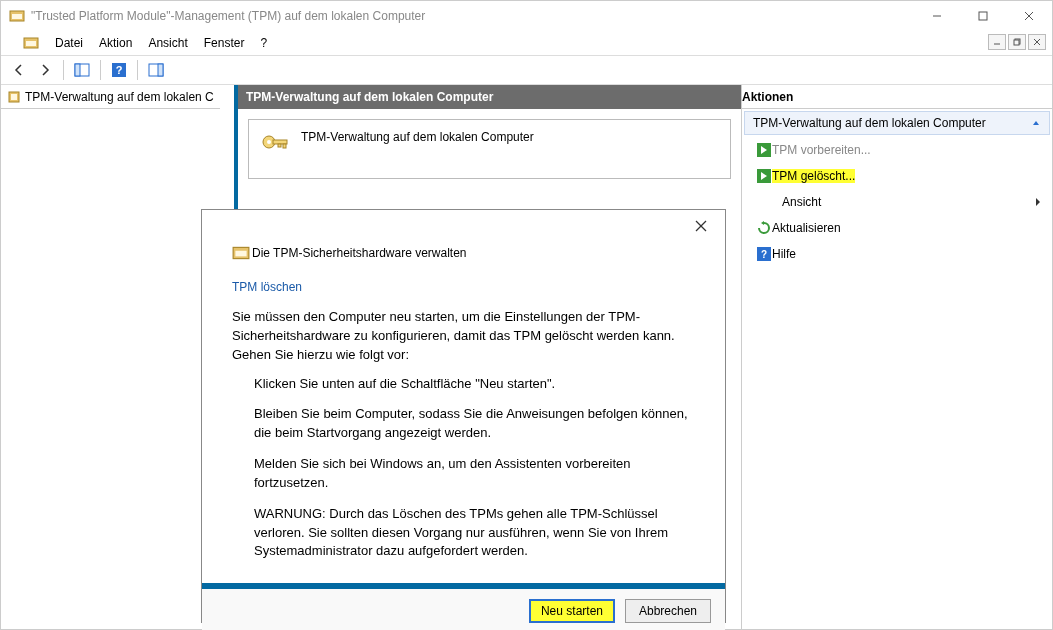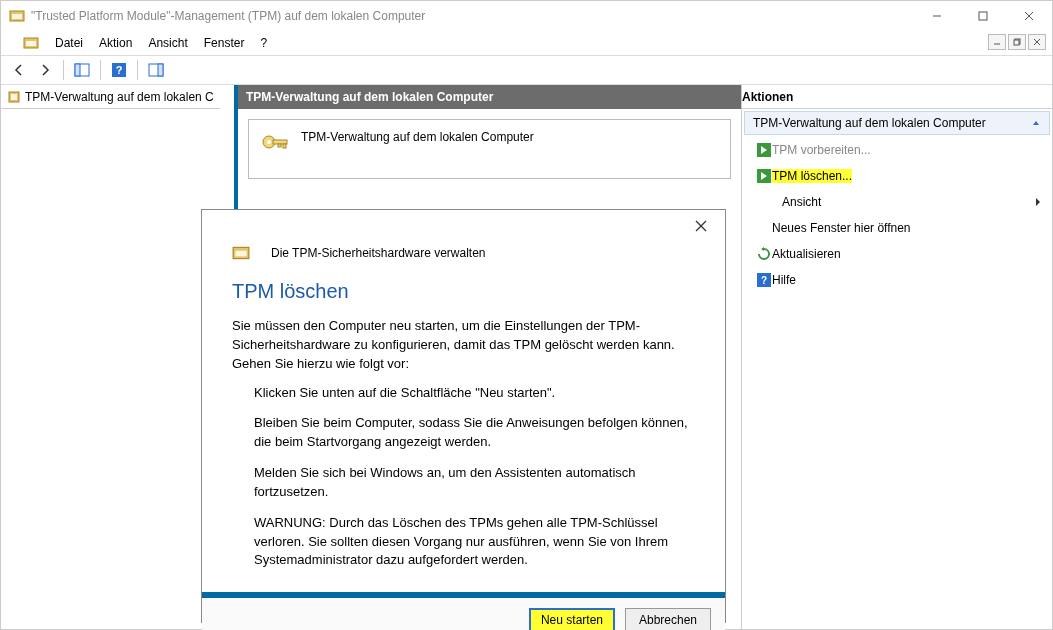--- a/index.html
+++ b/index.html
@@ -45,22 +45,22 @@
   .action-item { display: flex; align-items: center; padding: 5px 10px 5px 14px; font-size: 12px; }
   .action-item.disabled { color: #888; }
   .action-item .aicon { width: 16px; height: 16px; display:flex; align-items:center; justify-content:center; }
   .highlight { background: #ffff33; }
 
   
   .modal { position: absolute; left: 200px; top: 208px; width: 525px; height: 414px; background: #fff; border: 1px solid #888; display: flex; flex-direction: column; }
   .modal-top { display:flex; justify-content:flex-end; padding: 6px 10px 0 0; }
   .close-x { font-size: 14px; color: #333; padding: 4px 8px; }
   .modal-body { flex: 1; padding: 8px 30px 10px 30px; }
-  .modal-title-row { display:flex; align-items:center; gap:21px; margin-bottom: 18px; }
-  .modal-subtitle { color: #1a5aa8; font-size: 20px; margin: 6px 0 14px 0; }
+  .modal-title-row { display:flex; align-items:center; gap:2px; margin-bottom: 18px; }
+  .modal-subtitle { color: #1a5aa8; font-size: 12px; margin: 6px 0 14px 0; }
   .modal-text { font-size: 13px; line-height: 1.45; margin-bottom: 10px; }
   .modal-list { padding-left: 22px; }
   .modal-list .modal-text { margin-bottom: 12px; }
   .modal-footer { border-top: 6px solid #0369a1; padding: 10px 14px; display: flex; justify-content: flex-end; gap: 10px; background:#f9f9f9; }
   .btn { min-width: 86px; height: 24px; border: 1px solid #999; background: #eee; font-size: 12px; padding: 0 10px; }
   .btn.primary { border: 2px solid #2a6fcf; background: #ffff33; }
 
   svg { display:block; }
 </style>
 </head>
@@ -230,39 +230,35 @@
         <span>TPM vorbereiten...</span>
       </div>
 
       <div class="action-item">
         <span class="aicon">
           <svg width="14" height="14" viewBox="0 0 14 14">
               <rect x="0" y="0" width="14" height="14" fill="#3a9a3a"></rect>
               <path d="M4 3 L10 7 L4 11 Z" fill="#fff"></path>
             </svg>
         </span>
-        <span class="highlight">TPM löschen...</span>
+        <span class="highlight">TPM gelöscht...</span>
       </div>
 
       <div class="action-item" style="justify-content:space-between;">
         <span style="display:flex; align-items:center; gap:10px;">
           <span class="aicon"></span>
           <span>Ansicht</span>
         </span>
         <span>
             <svg width="8" height="10" viewBox="0 0 8 10">
               <path d="M2 1 L6 5 L2 9 Z" fill="#333"></path>
             </svg>
           </span>
       </div>
 
-      <div class="action-item">
-        <span class="aicon"></span>
-        <span>Neues Fenster hier öffnen</span>
-      </div>
 
       <div class="action-item">
         <span class="aicon">
           <svg width="14" height="14" viewBox="0 0 14 14">
               <path d="M7 2 A5 5 0 1 1 2 7" fill="none" stroke="#3a9a3a" stroke-width="2"></path>
               <path d="M7 0 L7 4 L4 2 Z" fill="#3a9a3a"></path>
             </svg>
         </span>
         <span>Aktualisieren</span>
       </div>
@@ -297,21 +293,21 @@
               <rect x="3" y="6" width="10" height="5" fill="#fff8e1"></rect>
             </svg>
         </span>
         <span style="font-size:12px;">Die TPM-Sicherheitshardware verwalten</span>
       </div>
       <div class="modal-subtitle">TPM löschen</div>
       <div class="modal-text">Sie müssen den Computer neu starten, um die Einstellungen der TPM-Sicherheitshardware zu konfigurieren, damit das TPM gelöscht werden kann. Gehen Sie hierzu wie folgt vor:</div>
       <div class="modal-list">
         <div class="modal-text">Klicken Sie unten auf die Schaltfläche "Neu starten".</div>
         <div class="modal-text">Bleiben Sie beim Computer, sodass Sie die Anweisungen befolgen können, die beim Startvorgang angezeigt werden.</div>
-        <div class="modal-text">Melden Sie sich bei Windows an, um den Assistenten automatisch fortzusetzen.</div>
+        <div class="modal-text">Melden Sie sich bei Windows an, um den Assistenten vorbereiten fortzusetzen.</div>
         <div class="modal-text">WARNUNG: Durch das Löschen des TPMs gehen alle TPM-Schlüssel verloren. Sie sollten diesen Vorgang nur ausführen, wenn Sie von Ihrem Systemadministrator dazu aufgefordert werden.</div>
       </div>
     </div>
     <div class="modal-footer">
       <button class="btn primary">Neu starten</button>
       <button class="btn">Abbrechen</button>
     </div>
   </div>
 
 </div>

